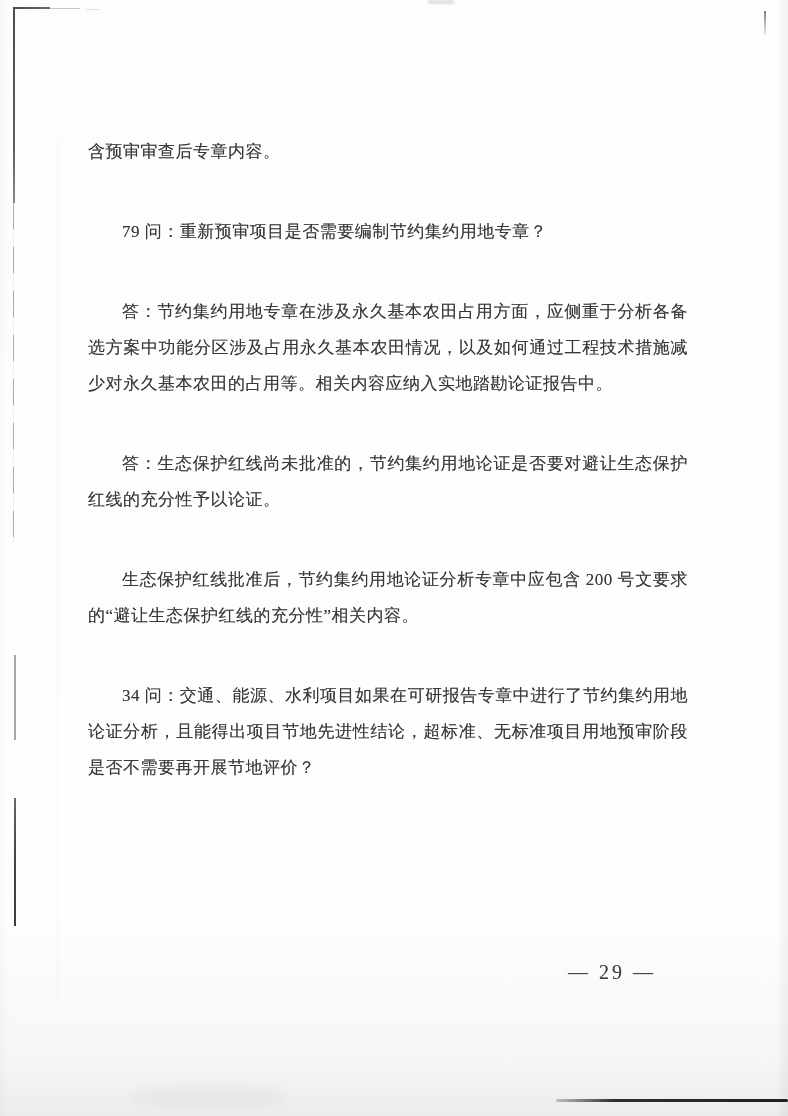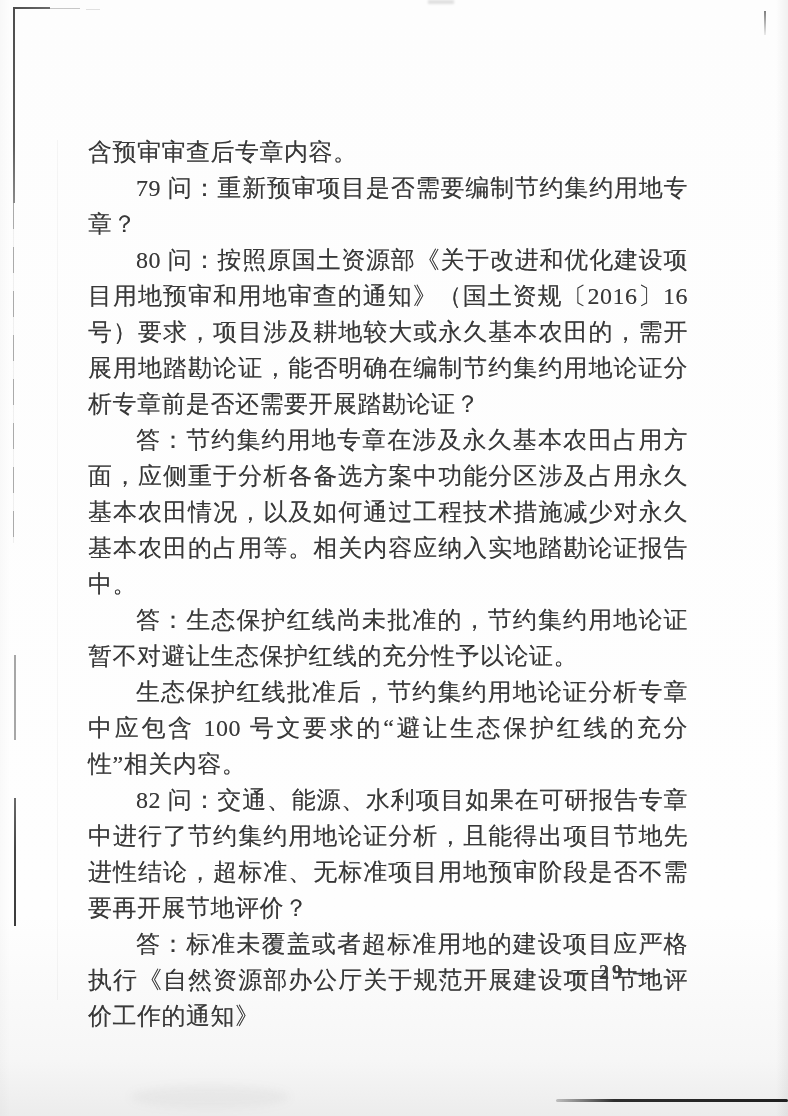--- a/index.html
+++ b/index.html
@@ -33,50 +33,50 @@
     width: 10px; height: 100%;
     background: linear-gradient(270deg, rgba(0,0,0,0) 0%, rgba(0,0,0,0.02) 100%);
   }
 
   
   .textcol {
     position: absolute;
     left: 88px;
     top: 134px;
     width: 600px;
-    font-size: 24px;
+    font-size: 17px;
     line-height: 36px;
     color: #383838;
     text-align: justify;
     text-justify: inter-character;
     letter-spacing: 0.5px;
     word-break: break-all;
     text-shadow: 0 0 0.6px rgba(40,40,40,0.45);
   }
   .textcol p {
     margin: 0;
     padding: 0;
   }
   .textcol p.indent {
     text-indent: 2em;
+    margin-top: 44px;
   }
 
   
   .pagenum {
     position: absolute;
     left: 552px;
     top: 960px;
     width: 120px;
     text-align: center;
     font-size: 20px;
     line-height: 24px;
     color: #3f3f3f;
     letter-spacing: 3px;
     text-shadow: 0 0 0.5px rgba(40,40,40,0.4);
-    font-weight: bold;
   }
 
   
   .scan { position: absolute; pointer-events: none; }
   .sl-corner-h   { left: 13px;  top: 7px;    width: 37px;  height: 2px;
                    background: linear-gradient(90deg, #4c4c4c, #6a6a6a); }
   .sl-corner-h2  { left: 50px;  top: 8px;    width: 30px;  height: 1px;
                    background: rgba(60,60,60,0.28); }
   .sl-corner-h3  { left: 86px;  top: 9px;    width: 14px;  height: 1px;
                    background: rgba(60,60,60,0.15); }
@@ -118,23 +118,21 @@
   <div class="scan sl-left-d"></div>
   <div class="scan sl-right-top"></div>
   <div class="scan sl-top-smudge"></div>
   <div class="scan sl-fold"></div>
   <div class="scan sl-bottom"></div>
   <div class="scan sl-bl-smudge"></div>
 
   <div class="textcol">
     <p>含预审审查后专章内容。</p>
     <p class="indent">79 问：重新预审项目是否需要编制节约集约用地专章？</p>
-    <p class="indent">80 问：按照原国土资源部《关于改进和优化建设项目用地预审和用地审查的通知》（国土资规〔2016〕16 号）要求，项目涉及耕地较大或永久基本农田的，需开展用地踏勘论证，能否明确在编制节约集约用地论证分析专章前是否还需要开展踏勘论证？</p>
     <p class="indent">答：节约集约用地专章在涉及永久基本农田占用方面，应侧重于分析各备选方案中功能分区涉及占用永久基本农田情况，以及如何通过工程技术措施减少对永久基本农田的占用等。相关内容应纳入实地踏勘论证报告中。</p>
-    <p class="indent">答：生态保护红线尚未批准的，节约集约用地论证暂不对避让生态保护红线的充分性予以论证。</p>
-    <p class="indent">生态保护红线批准后，节约集约用地论证分析专章中应包含 100 号文要求的“避让生态保护红线的充分性”相关内容。</p>
-    <p class="indent">82 问：交通、能源、水利项目如果在可研报告专章中进行了节约集约用地论证分析，且能得出项目节地先进性结论，超标准、无标准项目用地预审阶段是否不需要再开展节地评价？</p>
-    <p class="indent">答：标准未覆盖或者超标准用地的建设项目应严格执行《自然资源部办公厅关于规范开展建设项目节地评价工作的通知》</p>
+    <p class="indent">答：生态保护红线尚未批准的，节约集约用地论证是否要对避让生态保护红线的充分性予以论证。</p>
+    <p class="indent">生态保护红线批准后，节约集约用地论证分析专章中应包含 200 号文要求的“避让生态保护红线的充分性”相关内容。</p>
+    <p class="indent">34 问：交通、能源、水利项目如果在可研报告专章中进行了节约集约用地论证分析，且能得出项目节地先进性结论，超标准、无标准项目用地预审阶段是否不需要再开展节地评价？</p>
   </div>
 
   <div class="pagenum">— 29 —</div>
 
 </div>
 
 </body></html>

